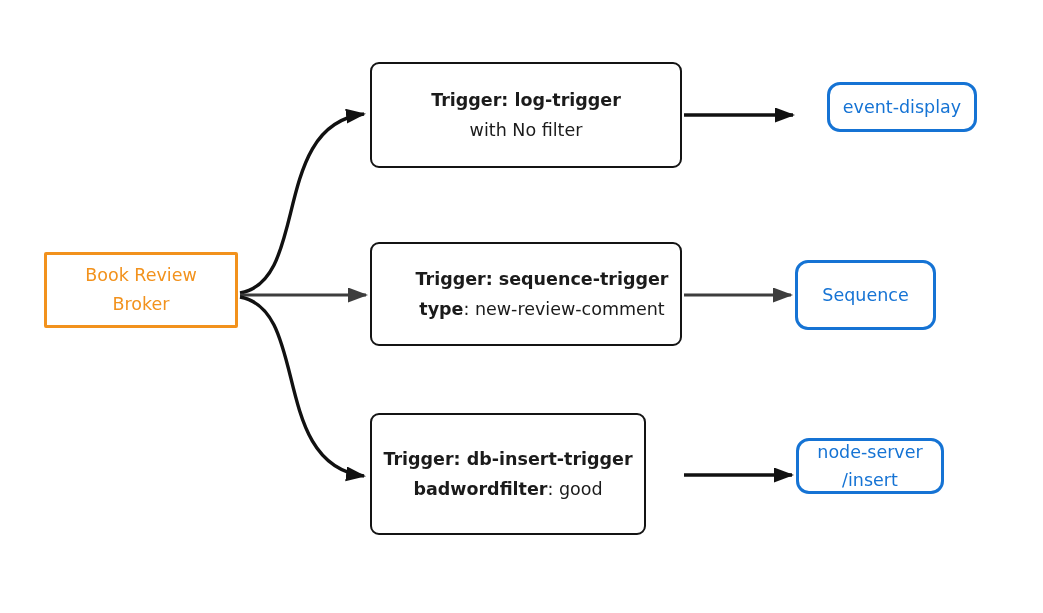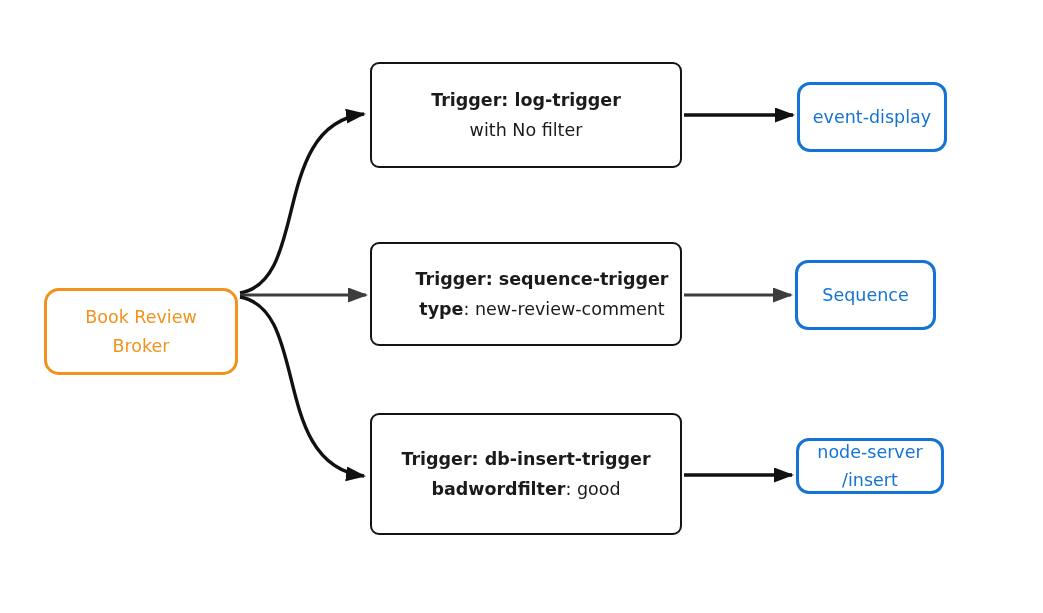--- a/index.html
+++ b/index.html
@@ -29,43 +29,43 @@
   .node{
     position:absolute;
     box-sizing:border-box;
     display:flex;flex-direction:column;
     align-items:center;justify-content:center;
     text-align:center;
     background:var(--background);
   }
   .line{white-space:pre-wrap;}
   .broker{
-    left:44px;top:252px;width:194px;height:87px;
+    left:44px;top:252px;width:194px;height:76px;
     border:3px solid var(--broker);
-    border-radius:15px;
+    border-radius:2px;
     color:var(--broker);
-    font-size:17.5px;line-height:29px;margin-top:36px;
+    font-size:17.5px;line-height:29px;
   }
   .trigger{
     border:2.6px solid var(--trigger-border);
     border-radius:9px;
     color:var(--trigger-text);
     font-size:17.5px;line-height:30px;
   }
   .trigger b{font-weight:700;}
   .t1{left:370px;top:62px;width:312px;height:106px;}
   .t2{left:370px;top:242px;width:312px;height:104px;padding-left:32px;}
-  .t3{left:370px;top:413px;width:312px;height:122px;}
+  .t3{left:370px;top:413px;width:276px;height:122px;}
   .sink{
     border:3px solid var(--sink);
     border-radius:13px;
     color:var(--sink);
     font-size:17.5px;line-height:28px;
   }
-  .s1{left:797px;top:82px;width:150px;height:70px;}
+  .s1{left:827px;top:82px;width:150px;height:50px;}
   .s2{left:795px;top:260px;width:141px;height:70px;}
   .s3{left:796px;top:438px;width:148px;height:56px;text-align:center;}
 </style>
 </head>
 <body>
 
 <div class="canvas">
 
   <svg class="arrows" width="1043" height="613" viewBox="0 0 1043 613" xmlns="http://www.w3.org/2000/svg">
     <defs>

